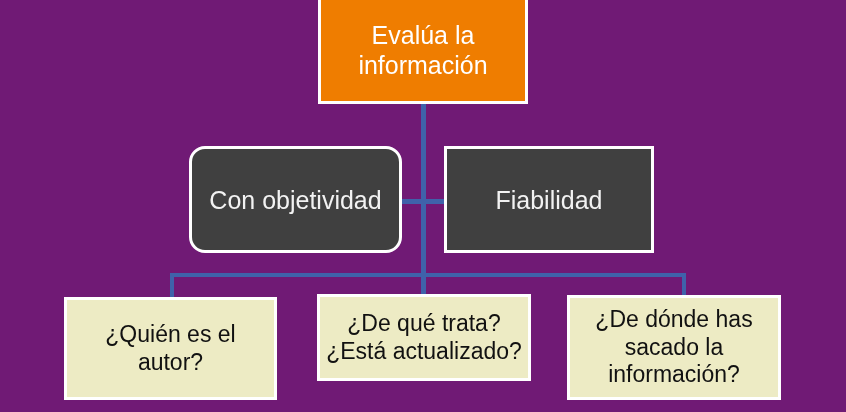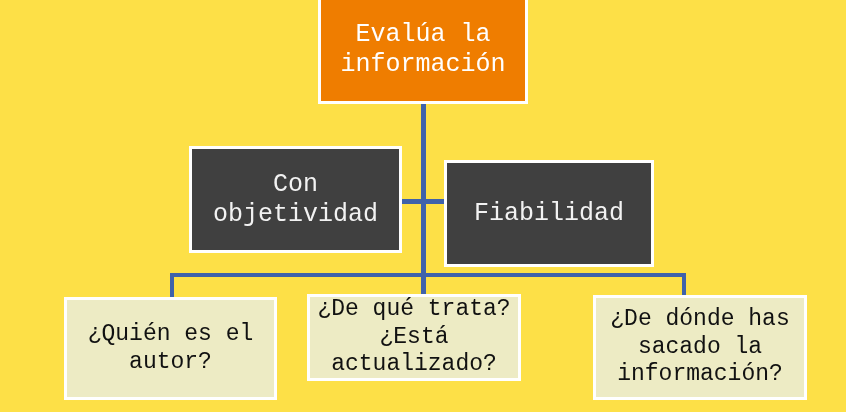--- a/index.html
+++ b/index.html
@@ -4,23 +4,23 @@
 <style>
   html, body {
     margin: 0;
     padding: 0;
     background: #000000;
   }
   #canvas {
     position: relative;
     width: 846px;
     height: 412px;
-    background: #fde047;
+    background: #701a75;
     overflow: hidden;
-    font-family: Liberation Mono, monospace;
+    font-family: Liberation Sans, sans-serif;
   }
 
   
   .conn {
     position: absolute;
     background: #3f62aa;
     z-index: 1;
   }
 
   
@@ -74,34 +74,34 @@
   <div class="conn" style="left:170px; top:273px; width:516px; height:4px;"></div>
 
   <div class="conn" style="left:170px; top:273px; width:4px; height:25px;"></div>
 
   <div class="conn" style="left:682px; top:273px; width:4px; height:25px;"></div>
 
   <div class="node node-root" style="left:318px; top:-4px; width:210px; height:108px;">
     <p>Evalúa la información</p>
   </div>
 
-  <div class="node node-mid" style="left:189px; top:146px; width:213px; height:107px;">
+  <div class="node node-mid" style="left:189px; top:146px; width:213px; height:107px;border-radius:16px;">
     <p>Con objetividad</p>
   </div>
 
-  <div class="node node-mid" style="left:444px; top:160px; width:210px; height:107px;justify-content:center;">
+  <div class="node node-mid" style="left:444px; top:146px; width:210px; height:107px;justify-content:center;">
     <p>Fiabilidad</p>
   </div>
 
   <div class="node node-leaf" style="left:64px; top:297px; width:213px; height:103px;justify-content:center;">
     <p>¿Quién es el autor?</p>
   </div>
 
-  <div class="node node-leaf two-para" style="left:307px; top:294px; width:214px; height:87px;">
+  <div class="node node-leaf two-para" style="left:317px; top:294px; width:214px; height:87px;">
     <p>¿De qué trata?</p>
     <p>¿Está actualizado?</p>
   </div>
 
-  <div class="node node-leaf" style="left:593px; top:295px; width:214px; height:105px;">
+  <div class="node node-leaf" style="left:567px; top:295px; width:214px; height:105px;">
     <p>¿De dónde has sacado la información?</p>
   </div>
 
 </div>
 
 </body></html>

